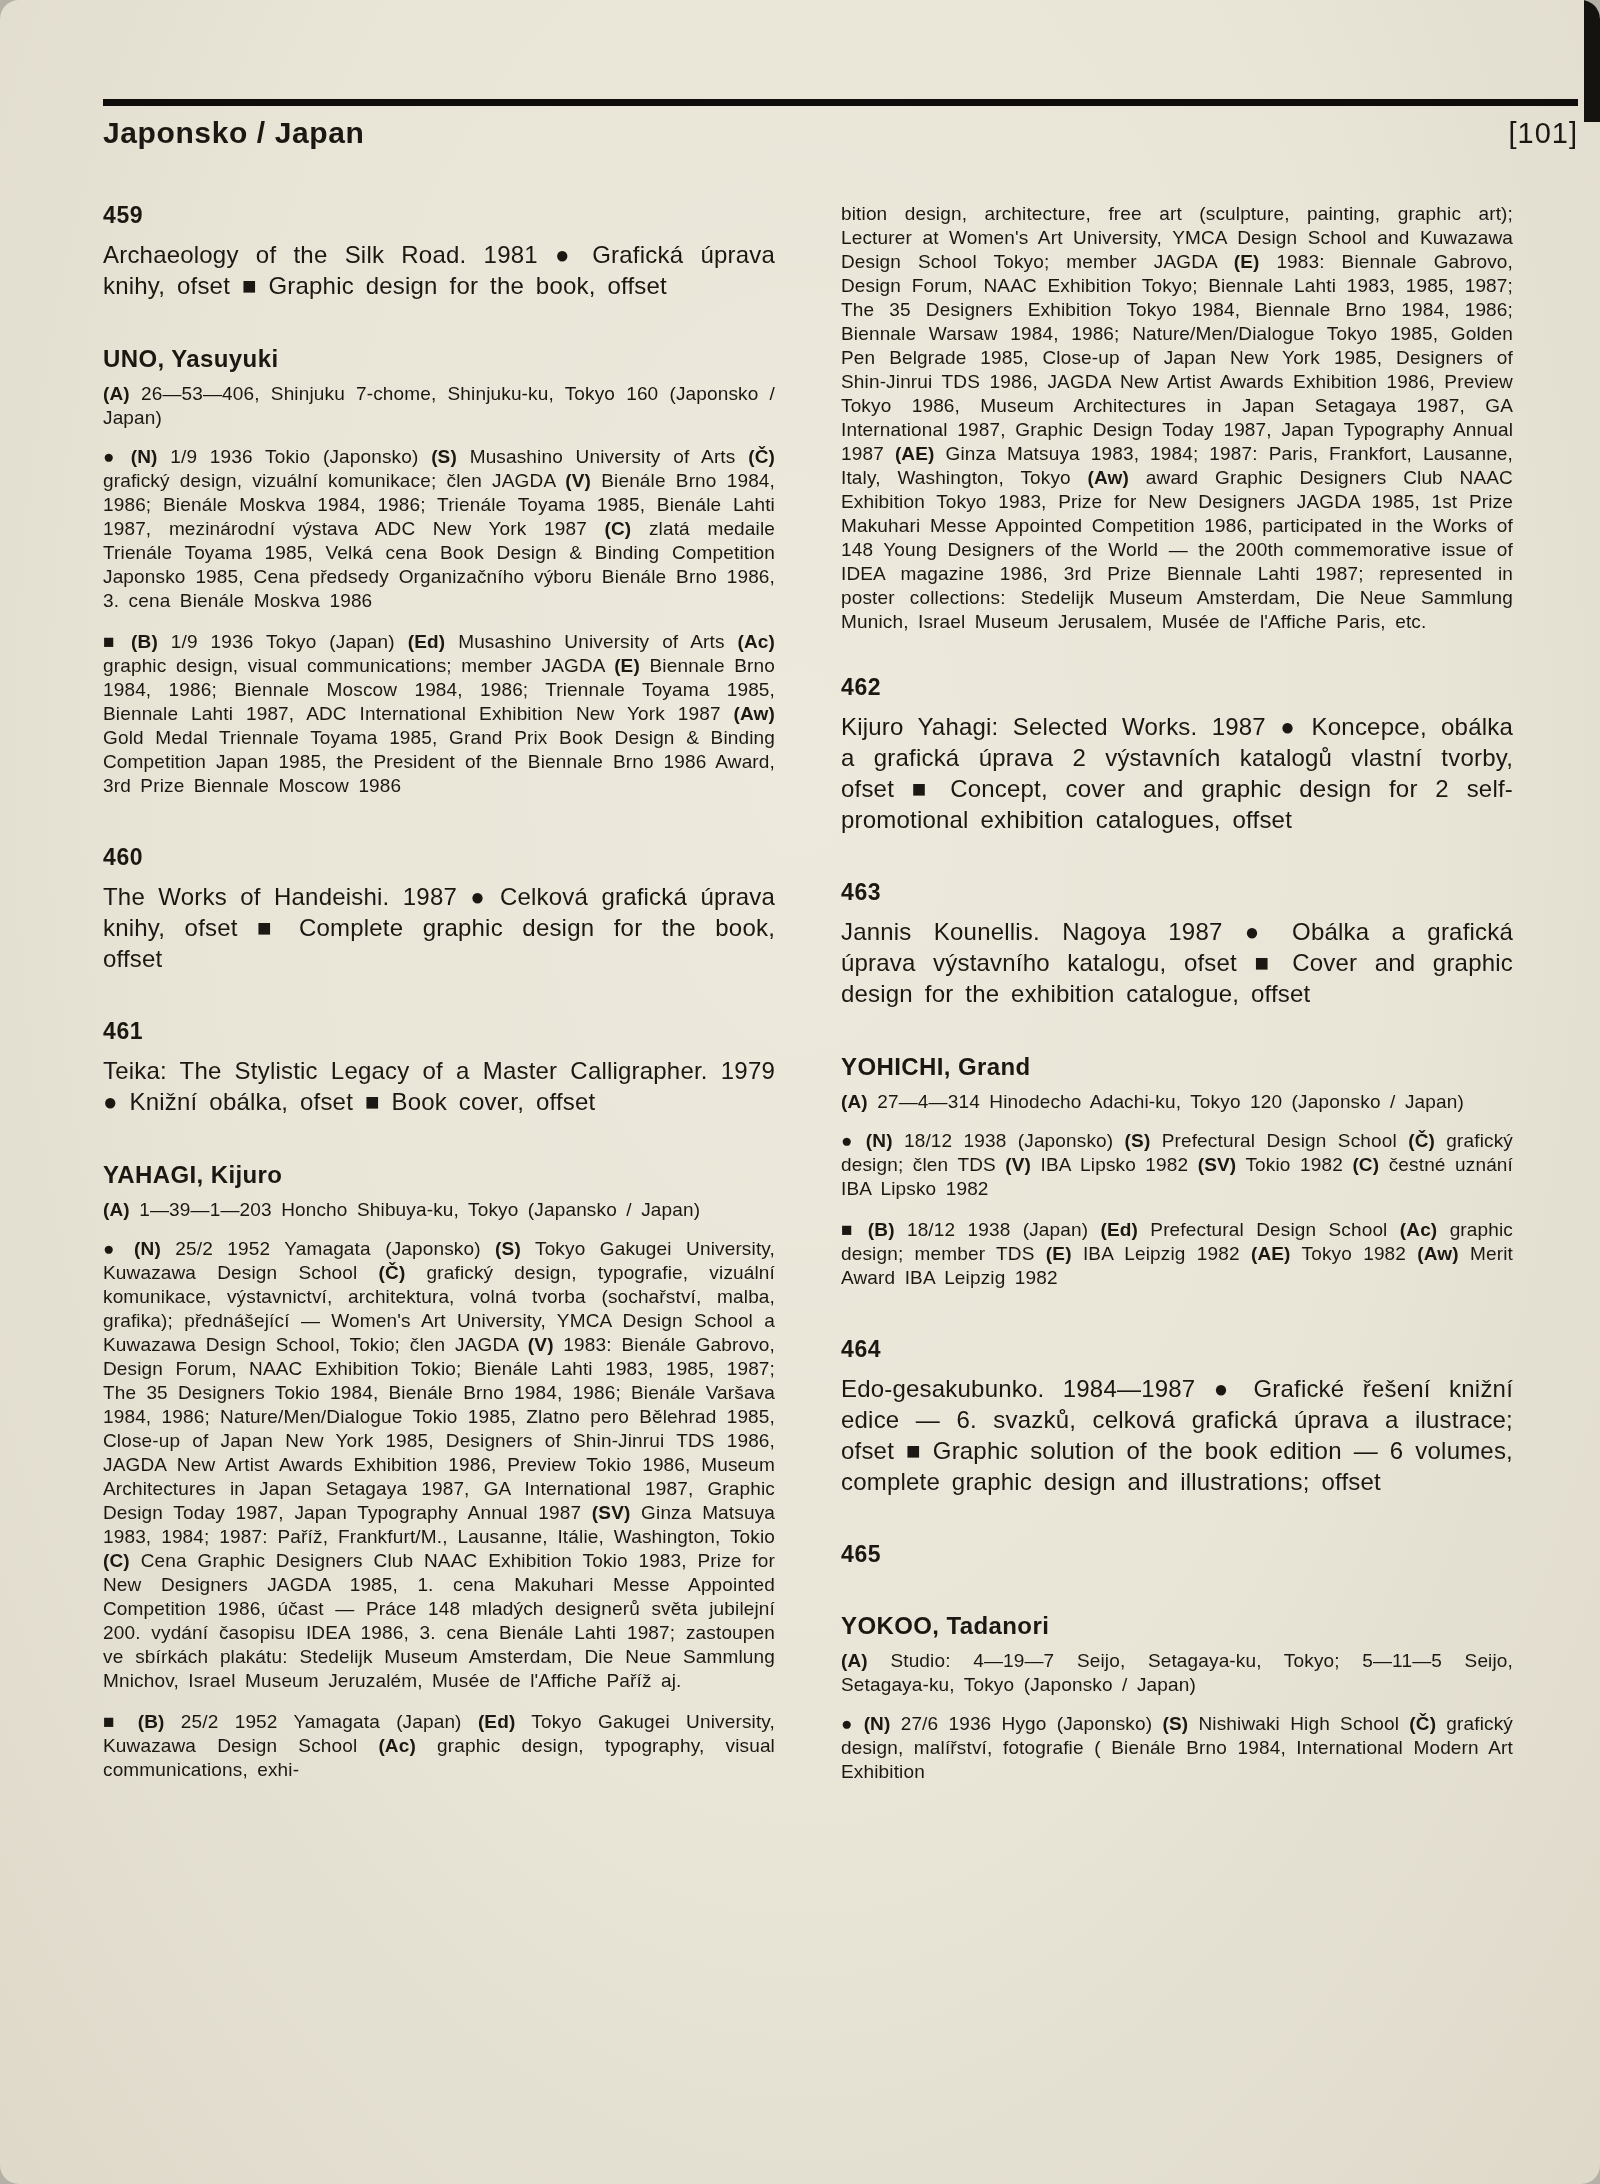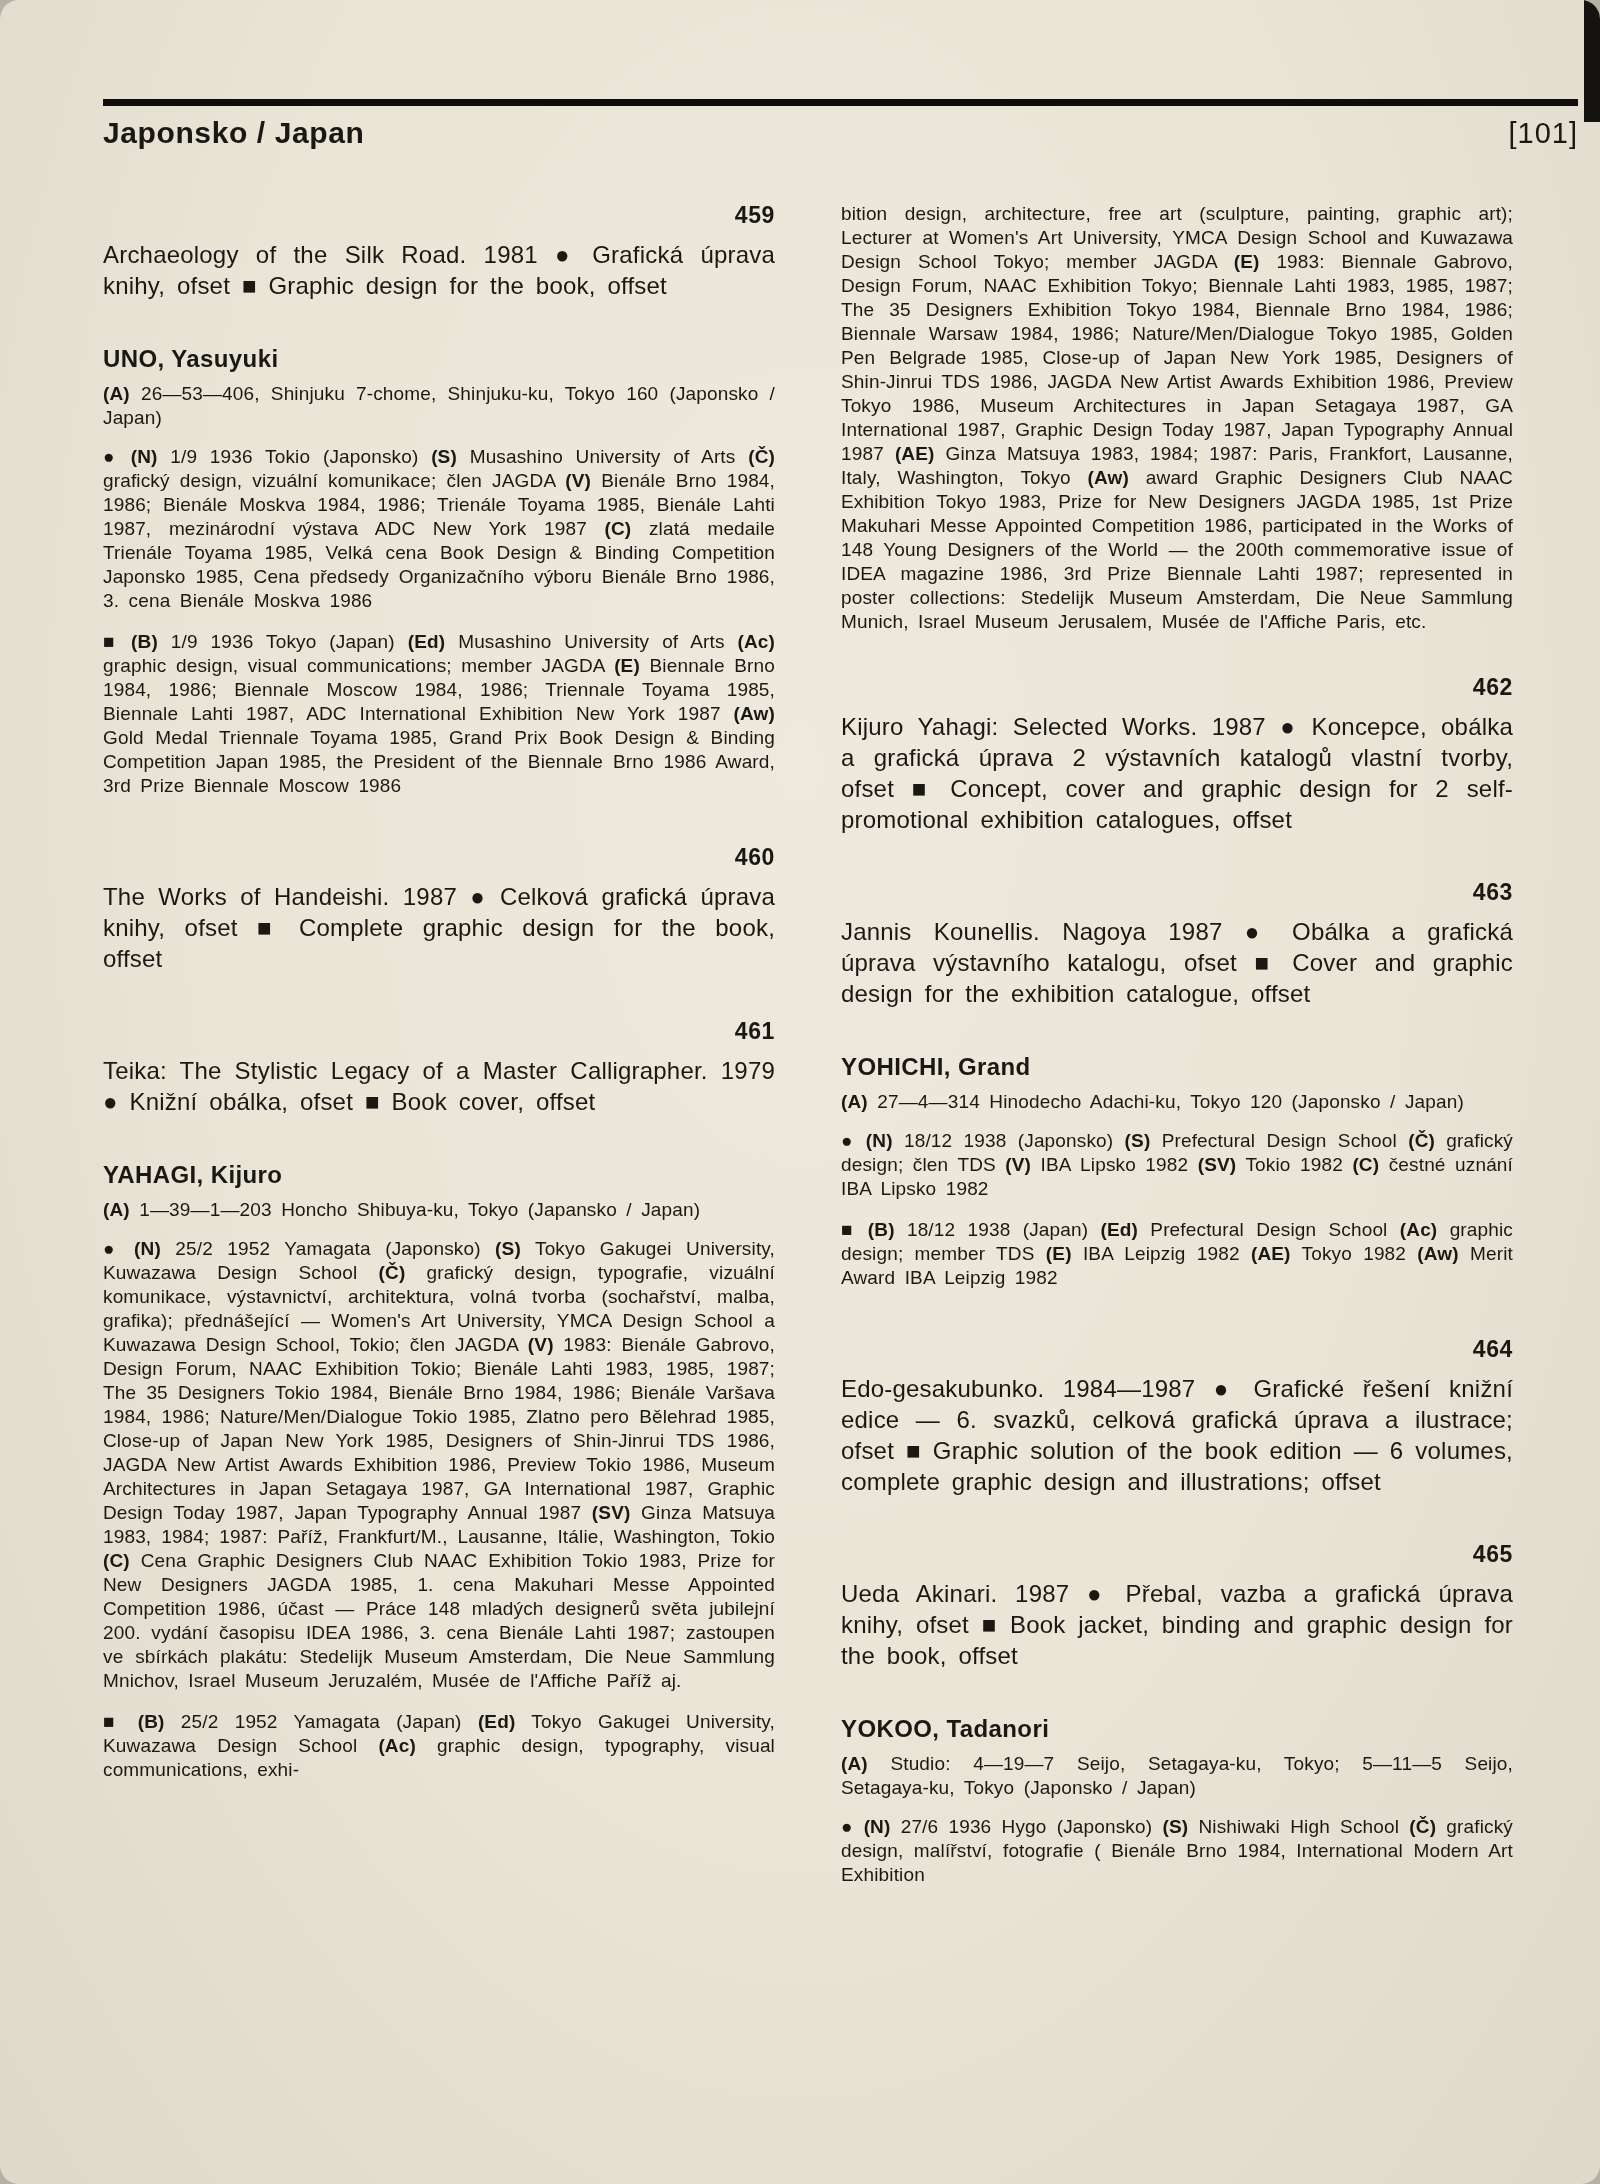--- a/index.html
+++ b/index.html
@@ -53,21 +53,20 @@
     gap: 66px;
   }
   .col { width: 672px; }
 
   .entry { margin-bottom: 44px; }
   .entry-num {
     font-weight: 700;
     font-size: 23px;
     letter-spacing: 0.6px;
     margin-bottom: 10px;
-    text-align: right;
   }
   .entry-text {
     font-size: 24px;
     line-height: 31px;
     text-align: justify;
     word-spacing: 5px;
     letter-spacing: 0.2px;
   }
 
   .designer { margin-bottom: 46px; margin-top: 2px; }
@@ -158,21 +157,20 @@
         <p class="small bio">■ <b>(B)</b> 18/12 1938 (Japan) <b>(Ed)</b> Prefectural Design School <b>(Ac)</b> graphic design; member TDS <b>(E)</b> IBA Leipzig 1982 <b>(AE)</b> Tokyo 1982 <b>(Aw)</b> Merit Award IBA Leipzig 1982</p>
       </section>
 
       <section class="entry">
         <div class="entry-num">464</div>
         <p class="entry-text">Edo-gesakubunko. 1984—1987 ● Grafické řešení knižní edice — 6. svazků, celková grafická úprava a ilustrace; ofset ■ Graphic solution of the book edition — 6 volumes, complete graphic design and illustrations; offset</p>
       </section>
 
       <section class="entry">
         <div class="entry-num">465</div>
-        <p class="entry-text">Ueda Akinari. 1987 ● Přebal, vazba a grafická úprava knihy, ofset ■ Book jacket, binding and graphic design for the book, offset</p>
       </section>
 
       <section class="designer">
         <h2 class="designer-name">YOKOO, Tadanori</h2>
         <p class="small addr"><b>(A)</b> Studio: 4—19—7 Seijo, Setagaya-ku, Tokyo; 5—11—5 Seijo, Setagaya-ku, Tokyo (Japonsko / Japan)</p>
         <p class="small bio">● <b>(N)</b> 27/6 1936 Hygo (Japonsko) <b>(S)</b> Nishiwaki High School <b>(Č)</b> grafický design, malířství, fotografie ( Bienále Brno 1984, International Modern Art Exhibition</p>
       </section>
 
     </div>
 

